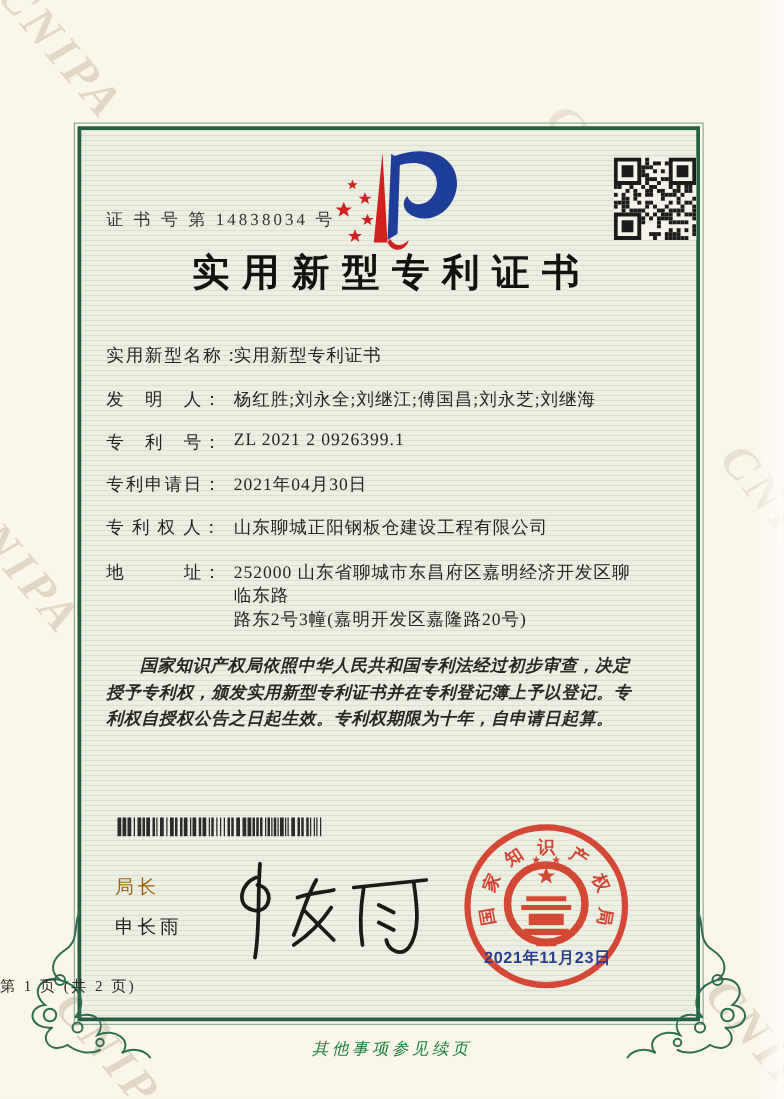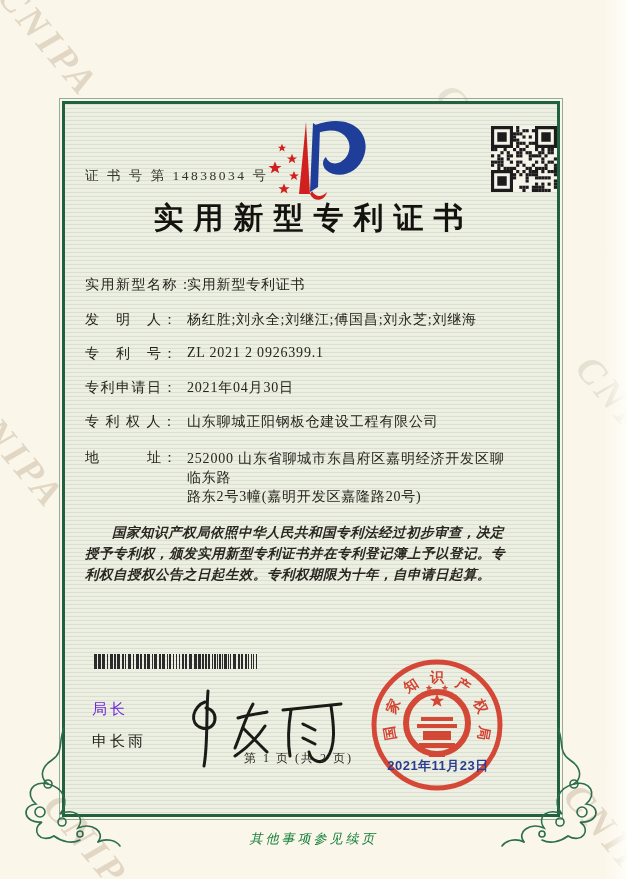--- a/index.html
+++ b/index.html
@@ -37,29 +37,29 @@
   .addr-val{display:inline-block;white-space:normal;width:330px;line-height:19px;vertical-align:top;}
   .grant2{position:absolute;left:315px;top:0;}
   
   .body-text{position:absolute;left:73px;top:510px;width:455px;
     font-size:13.5px;line-height:21px;font-style:italic;color:#2a2720;letter-spacing:0.5px;}
   .body-text p{margin:12px;text-indent:2em;font-weight:bold;}
   
   .barcode{position:absolute;left:94px;top:654px;width:166px;height:15px;display:flex;align-items:stretch;}
   .barcode span{display:inline-block;background:#2b2b2b;}
   
-  .sig-title{position:absolute;left:92px;top:700px;font-size:15px;letter-spacing:3px;color:#6d28d9;}
+  .sig-title{position:absolute;left:92px;top:700px;font-size:15px;letter-spacing:3px;color:#a16207;}
   .sig-name{position:absolute;left:92px;top:732px;font-size:15px;letter-spacing:3px;color:#23211b;}
   .sig-script{position:absolute;left:175px;top:686px;}
   
   .seal{position:absolute;left:367px;top:655px;width:140px;height:140px;}
   .seal-date{position:absolute;left:369px;top:757px;width:138px;text-align:center;
     font-size:13px;font-weight:bold;color:#2a3c8f;letter-spacing:0.5px;font-family:"Liberation Sans",sans-serif;}
   
-  .page-num{position:absolute;left:0;top:750px;width:597px;text-align:center;
+  .page-num{position:absolute;left:0;top:781px;width:597px;
     font-size:12px;letter-spacing:2px;color:#2c2a24;}
   .cont-note{position:absolute;left:0;top:830px;width:627px;text-align:center;
     font-size:13px;font-style:italic;letter-spacing:3px;color:#15803d;}
 </style>
 </head>
 <body>
 
 <div class="page">
 
   <div class="wm" style="left:-18px;top:18px;">CNIPA</div>

